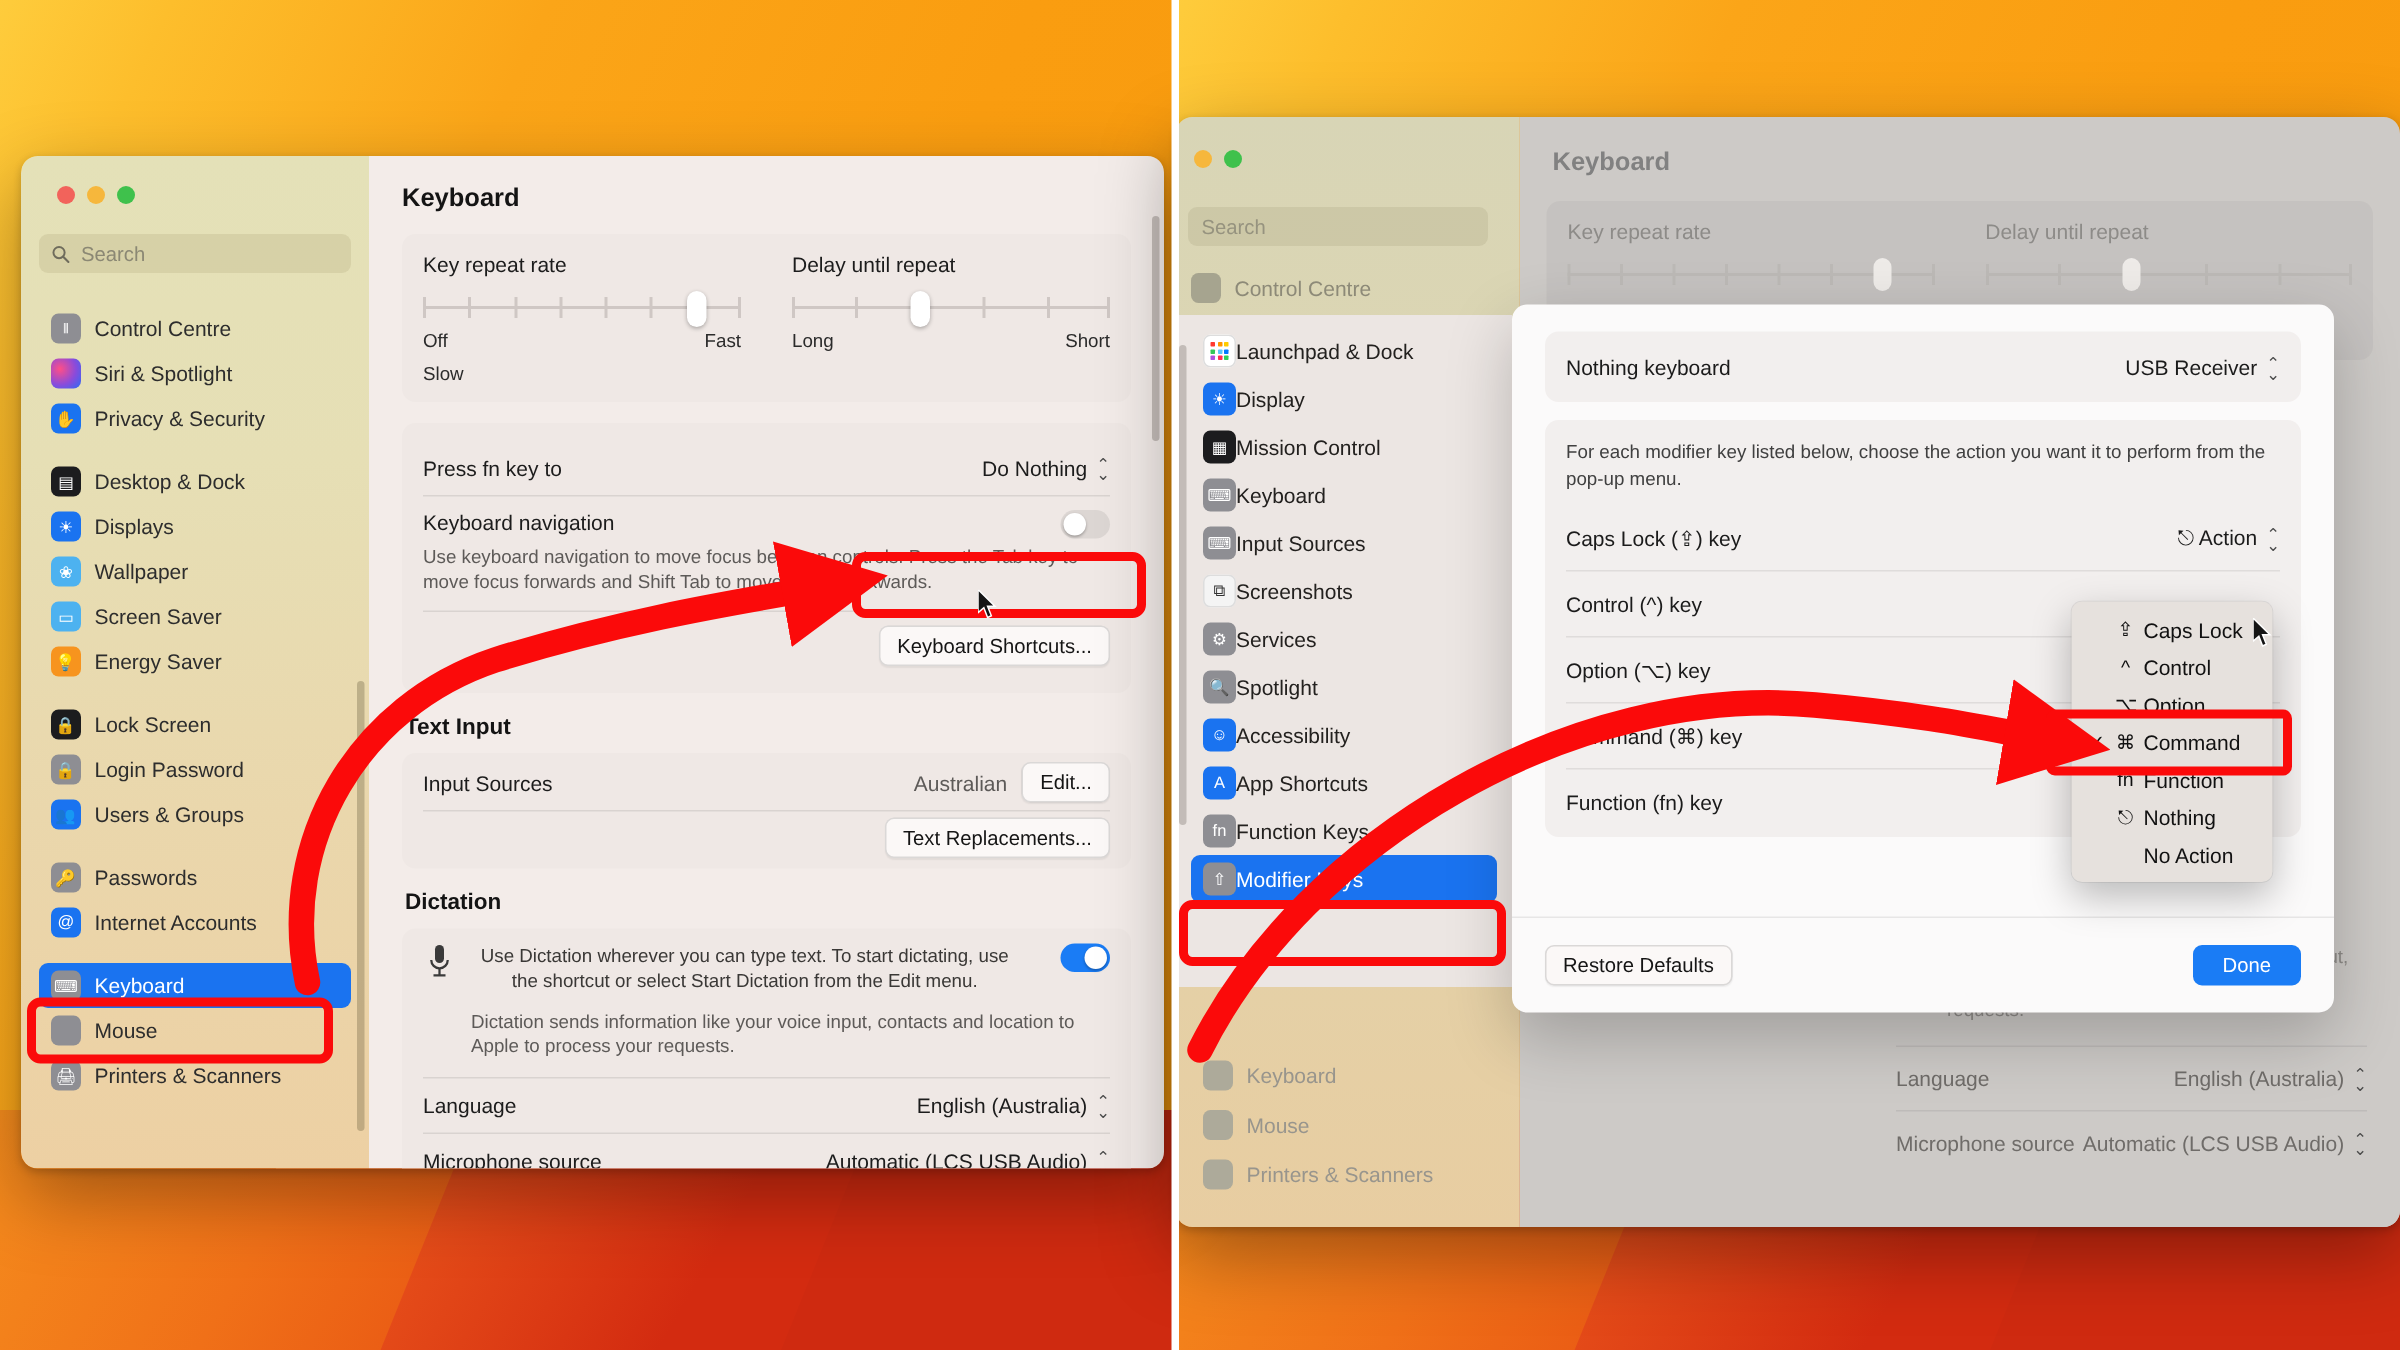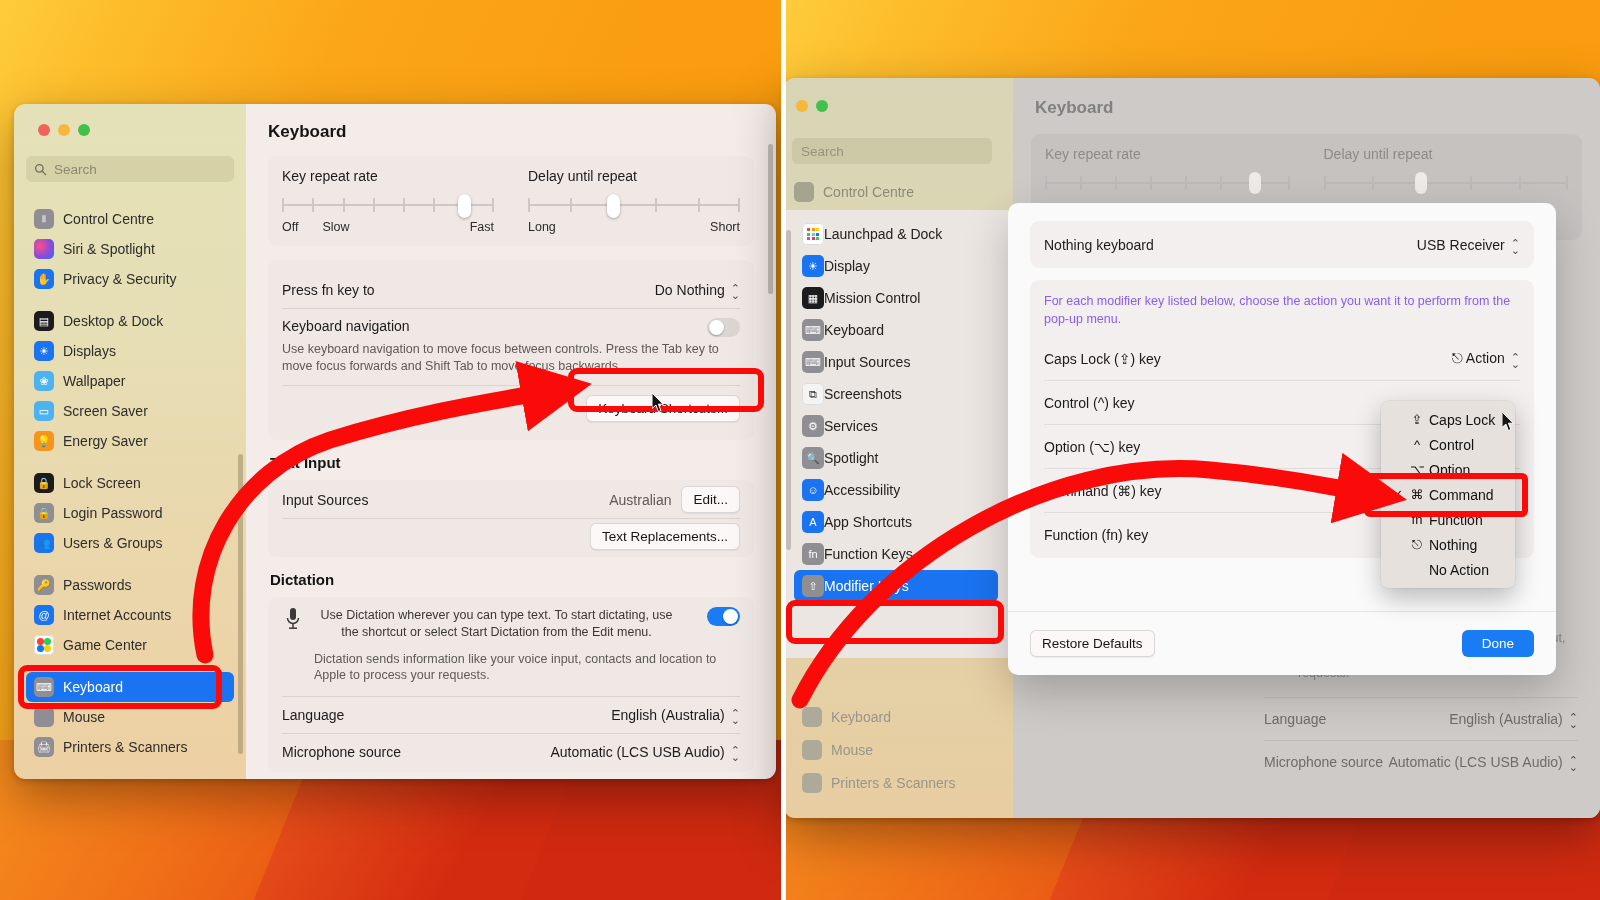--- a/index.html
+++ b/index.html
@@ -107,21 +107,21 @@
   .slider-col { flex: 1; }
   .slider-title { font-size: 14px; color: #1c1c1c; margin-bottom: 14px; }
   .track { position: relative; height: 14px; }
   .track-line { position: absolute; left: 0; right: 0; top: 6px; height: 2px; background: #cfc7c4; }
   .tick { position: absolute; top: 0; width: 2px; height: 14px; background: #cfc7c4; }
   .thumb {
     position: absolute; top: -4px; width: 13px; height: 24px; border-radius: 7px;
     background: #fff; box-shadow: 0 1px 3px rgba(0,0,0,0.30); margin-left: -6px;
   }
   .slider-ends { display: flex; justify-content: space-between; margin-top: 8px; font-size: 12.5px; color: #2b2b2b; }
-  .slider-ends .left-pair { display: flex; gap: 24px; }
+  .slider-ends .left-pair { display: flex; gap: 8px; flex-direction: column; }
   .popup-value { font-size: 14px; color: #1c1c1c; display: flex; align-items: center; gap: 6px; }
   .chev { font-size: 11px; color: #4c4c4c; line-height: 1; display: flex; flex-direction: column; }
   .chev span { display: block; height: 7px; }
   .sub-text { font-size: 12.5px; color: #5d5a58; line-height: 1.35; margin-top: 3px; max-width: 440px; }
   .toggle { width: 33px; height: 19px; border-radius: 10px; position: relative; flex: none; }
   .toggle .knob { position: absolute; top: 2px; width: 15px; height: 15px; border-radius: 50%; background: #fff; box-shadow: 0 1px 2px rgba(0,0,0,0.3); }
   .toggle.off { background: #dcd6d3; } .toggle.off .knob { left: 2px; }
   .toggle.on  { background: #1a7cf5; } .toggle.on  .knob { right: 2px; }
   .btn {
     background: #fbf8f7; border: 1px solid rgba(0,0,0,0.13); border-radius: 6px;
@@ -184,21 +184,21 @@
 
   
   .mk-dialog {
     position: absolute; left: 1008px; top: 203px; width: 548px; height: 472px;
     background: #fbfafa; border-radius: 10px; z-index: 25;
     box-shadow: 0 16px 44px rgba(0,0,0,0.22);
     padding: 18px 22px 0 22px;
   }
   .mk-card { background: #f2efee; border-radius: 9px; padding: 2px 14px; }
   .mk-row { display: flex; align-items: center; justify-content: space-between; height: 43px; font-size: 14px; color: #1b1b1b; }
-  .mk-desc { font-size: 12.5px; color: #8b5cf6; line-height: 1.4; padding: 11px 0 9px 0; }
+  .mk-desc { font-size: 12.5px; color: #404040; line-height: 1.4; padding: 11px 0 9px 0; }
   .mk-div { height: 1px; background: rgba(0,0,0,0.08); }
   .mk-val { display: flex; align-items: center; gap: 6px; font-size: 14px; color: #1b1b1b; }
   .mk-footer {
     position: absolute; left: 0; right: 0; bottom: 0; height: 64px;
     border-top: 1px solid rgba(0,0,0,0.08);
     display: flex; align-items: center; justify-content: space-between; padding: 0 22px;
   }
   .btn-done { background: #1a7cf5; color: #fff; border: none; border-radius: 6px; font-size: 13.5px; padding: 6px 20px; }
 
   
@@ -300,31 +300,20 @@
           <span>Users &amp; Groups</span>
         </div>
         <div class="sb-gap"></div>
         <div class="sb-item">
           <span class="sb-ico" style="background:#8e8e93">🔑</span>
           <span>Passwords</span>
         </div>
         <div class="sb-item">
           <span class="sb-ico" style="background:#1a73f0">@</span>
           <span>Internet Accounts</span>
-        </div>
-        <div class="sb-item">
-          <span class="sb-ico" style="background:#fff;box-shadow:inset 0 0 0 1px #ddd">
-            <span style="display:grid;grid-template-columns:repeat(2,7px);grid-template-rows:repeat(2,7px);">
-              <i style="background:#ff3b30;display:block;width:7px;height:7px;border-radius:50%"></i>
-              <i style="background:#34c759;display:block;width:7px;height:7px;border-radius:50%"></i>
-              <i style="background:#007aff;display:block;width:7px;height:7px;border-radius:50%"></i>
-              <i style="background:#ffcc00;display:block;width:7px;height:7px;border-radius:50%"></i>
-            </span>
-          </span>
-          <span>Game Center</span>
         </div>
         <div class="sb-gap"></div>
         <div class="sb-item selected">
           <span class="sb-ico" style="background:#8e8e93">⌨</span>
           <span>Keyboard</span>
         </div>
         <div class="sb-item">
           <span class="sb-ico" style="background:#8e8e93"></span>
           <span>Mouse</span>
         </div>

